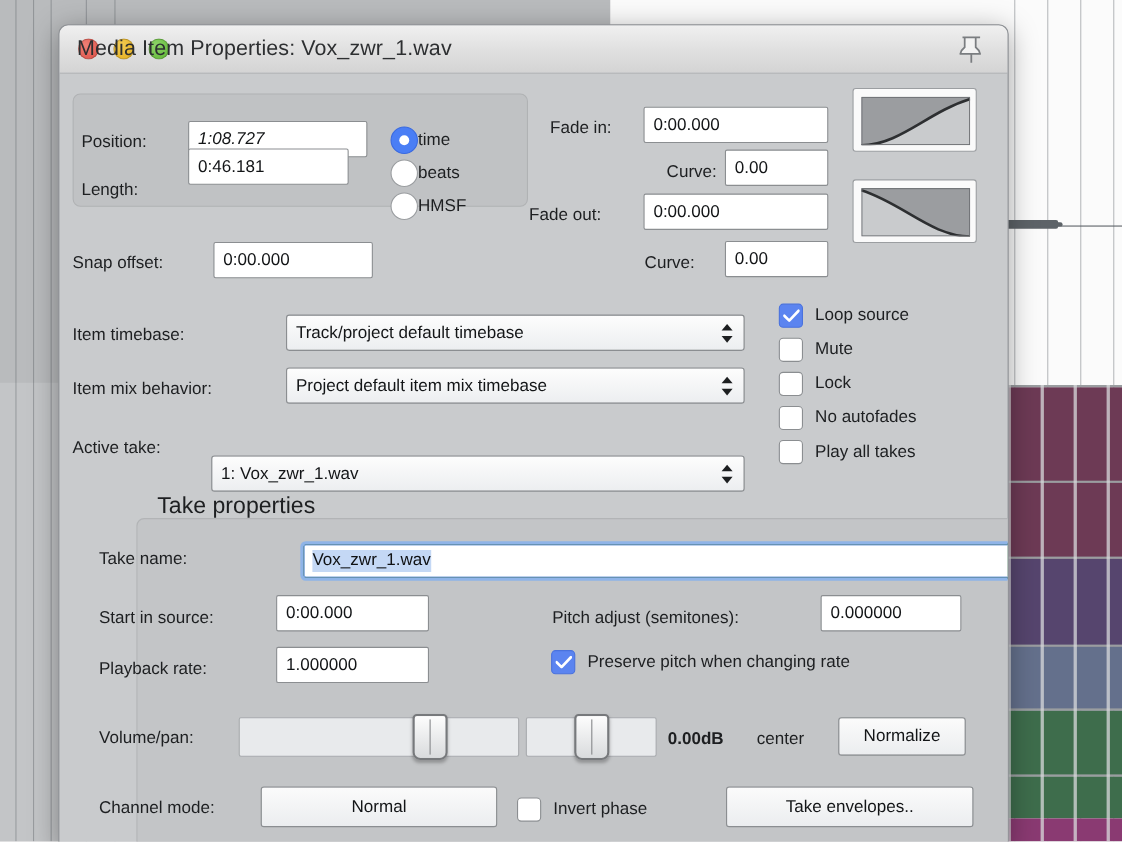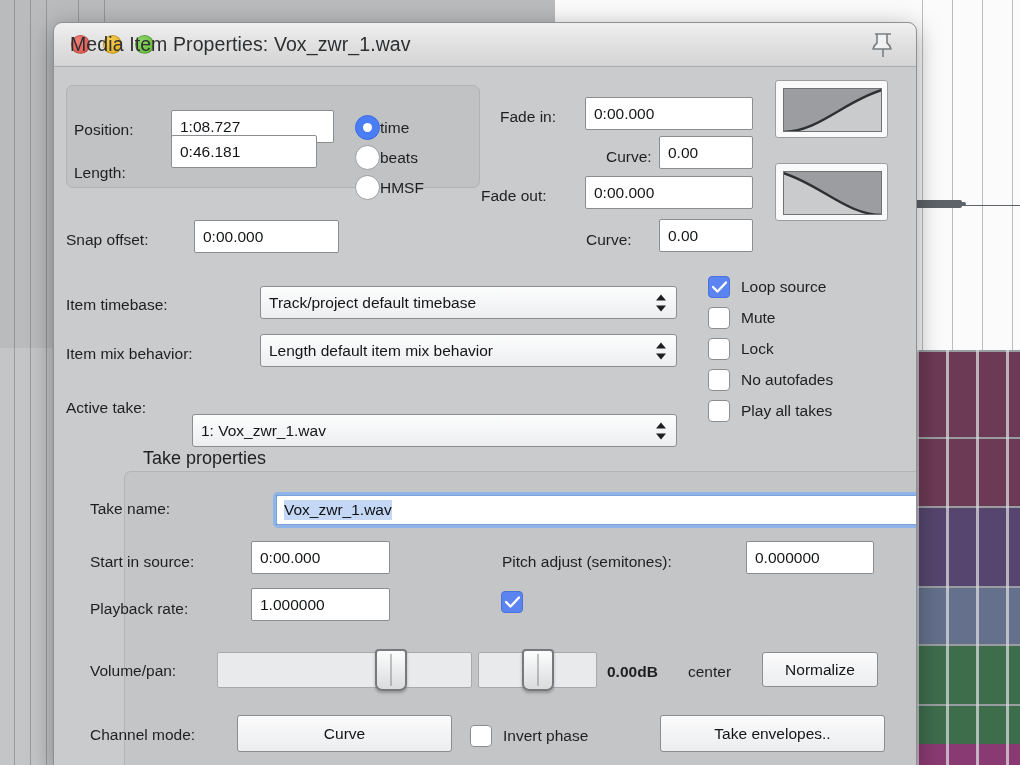--- a/index.html
+++ b/index.html
@@ -100,21 +100,21 @@
     position:absolute;background:#fafafa;border:1px solid #9b9e a1;border:1px solid #9b9ea1;
     border-radius:3px;padding:7px;box-sizing:border-box;
   }
   .fadebox svg{display:block;}
 
   
   #take-frame{
     position:absolute;left:70px;top:448px;width:822px;height:297px;
     background:#c3c5c7;border:1px solid #b2b4b6;border-top-left-radius:7px;border-top-right-radius:7px;
   }
-  #take-legend{position:absolute;left:89px;top:425px;font-size:18px;color:#1d1f21;}
+  #take-legend{position:absolute;left:89px;top:425px;font-size:21px;color:#1d1f21;}
 
   
   #takename-wrap{
     position:absolute;left:219px;top:469px;width:659px;height:36px;
     border:3px solid #8fb4e8;border-radius:5px;box-sizing:border-box;background:#14532d;
   }
   #takename{
     position:absolute;inset:0;background:#fff;border:1px solid #7aa2dc;border-radius:2px;
     display:flex;align-items:center;padding:0 7px;box-sizing:border-box;font-size:15.5px;
   }
@@ -187,21 +187,21 @@
       <svg viewBox="0 0 26 28" width="26" height="28">
         <path d="M5 3h16M7 3v9c-2 1.5-3.5 3.5-4 6h18c-.5-2.5-2-4.5-4-6V3" fill="#f2f2f2" stroke="#7a7d80" stroke-width="1.6" stroke-linejoin="round"></path>
         <path d="M13 18v8" stroke="#7a7d80" stroke-width="1.6"></path>
       </svg>
     </div>
   </div>
 
   <div class="group-box" style="left:12px;top:62px;width:412px;height:101px;"></div>
 
   <div class="lbl" style="position:absolute;left:20px;top:98px;">Position:</div>
-  <div class="txt" style="position:absolute;left:117px;top:87px;width:163px;height:33px;">1:08.727</div>
+  <div class="txt" style="position:absolute;left:117px;top:87px;width:163px;height:33px;font-style:italic;">1:08.727</div>
 
   <div class="lbl" style="position:absolute;left:20px;top:141px;">Length:</div>
   <div class="txt" style="position:absolute;left:117px;top:112px;width:146px;height:33px;">0:46.181</div>
 
   <div class="rrow" style="left:301px;top:92px;">
     <span class="radio on">
         <span class="dot"></span>
       </span>
     <span class="lbl">time</span>
   </div>
@@ -252,21 +252,21 @@
     <span class="chev">
       <svg width="12" height="19" viewBox="0 0 12 19">
           <path d="M6 1 L11 7 L1 7 Z" fill="#1d1f21"></path>
           <path d="M6 18 L11 12 L1 12 Z" fill="#1d1f21"></path>
         </svg>
     </span>
   </div>
 
   <div class="lbl" style="position:absolute;left:12px;top:322px;">Item mix behavior:</div>
   <div class="sel" style="position:absolute;left:206px;top:311px;width:417px;height:33px;">
-    <span>Length default item mix behavior</span>
+    <span>Project default item mix timebase</span>
     <span class="chev">
       <svg width="12" height="19" viewBox="0 0 12 19">
           <path d="M6 1 L11 7 L1 7 Z" fill="#1d1f21"></path>
           <path d="M6 18 L11 12 L1 12 Z" fill="#1d1f21"></path>
         </svg>
     </span>
   </div>
 
   <div class="lbl" style="position:absolute;left:12px;top:376px;">Active take:</div>
   <div class="sel" style="position:absolute;left:138px;top:365px;width:485px;height:33px;margin-top:26px;">
@@ -330,35 +330,36 @@
 
   <div class="lbl" style="position:absolute;left:448px;top:530px;">Pitch adjust (semitones):</div>
   <div class="txt" style="position:absolute;left:692px;top:518px;width:128px;height:33px;">0.000000</div>
 
   <div class="cbrow" style="left:447px;top:568px;">
     <span class="cbx on">
       <svg width="15" height="12" viewBox="0 0 15 12">
           <path d="M1 6 L5.5 10.5 L14 1.5" fill="none" stroke="#fff" stroke-width="2.4" stroke-linecap="round" stroke-linejoin="round"></path>
         </svg>
     </span>
+    <span class="lbl">Preserve pitch when changing rate</span>
   </div>
 
   <div class="lbl" style="position:absolute;left:36px;top:639px;">Volume/pan:</div>
   <div class="slider" style="left:163px;top:629px;width:253px;height:34px;">
     <div class="thumb" style="left:157px;"></div>
   </div>
   <div class="slider" style="left:424px;top:629px;width:117px;height:34px;">
     <div class="thumb" style="left:43px;"></div>
   </div>
   <div class="lbl" style="position:absolute;left:553px;top:640px;font-weight:bold;">0.00dB</div>
   <div class="lbl" style="position:absolute;left:634px;top:640px;">center</div>
   <div class="btn" style="position:absolute;left:708px;top:629px;width:116px;height:35px;">Normalize</div>
 
   <div class="lbl" style="position:absolute;left:36px;top:703px;">Channel mode:</div>
-  <div class="btn" style="position:absolute;left:183px;top:692px;width:215px;height:37px;">Curve</div>
+  <div class="btn" style="position:absolute;left:183px;top:692px;width:215px;height:37px;">Normal</div>
 
   <div class="cbrow" style="left:416px;top:702px;">
     <span class="cbx">
       
     </span>
     <span class="lbl">Invert phase</span>
   </div>
 
   <div class="btn" style="position:absolute;left:606px;top:692px;width:225px;height:37px;">Take envelopes..</div>
 </div>

